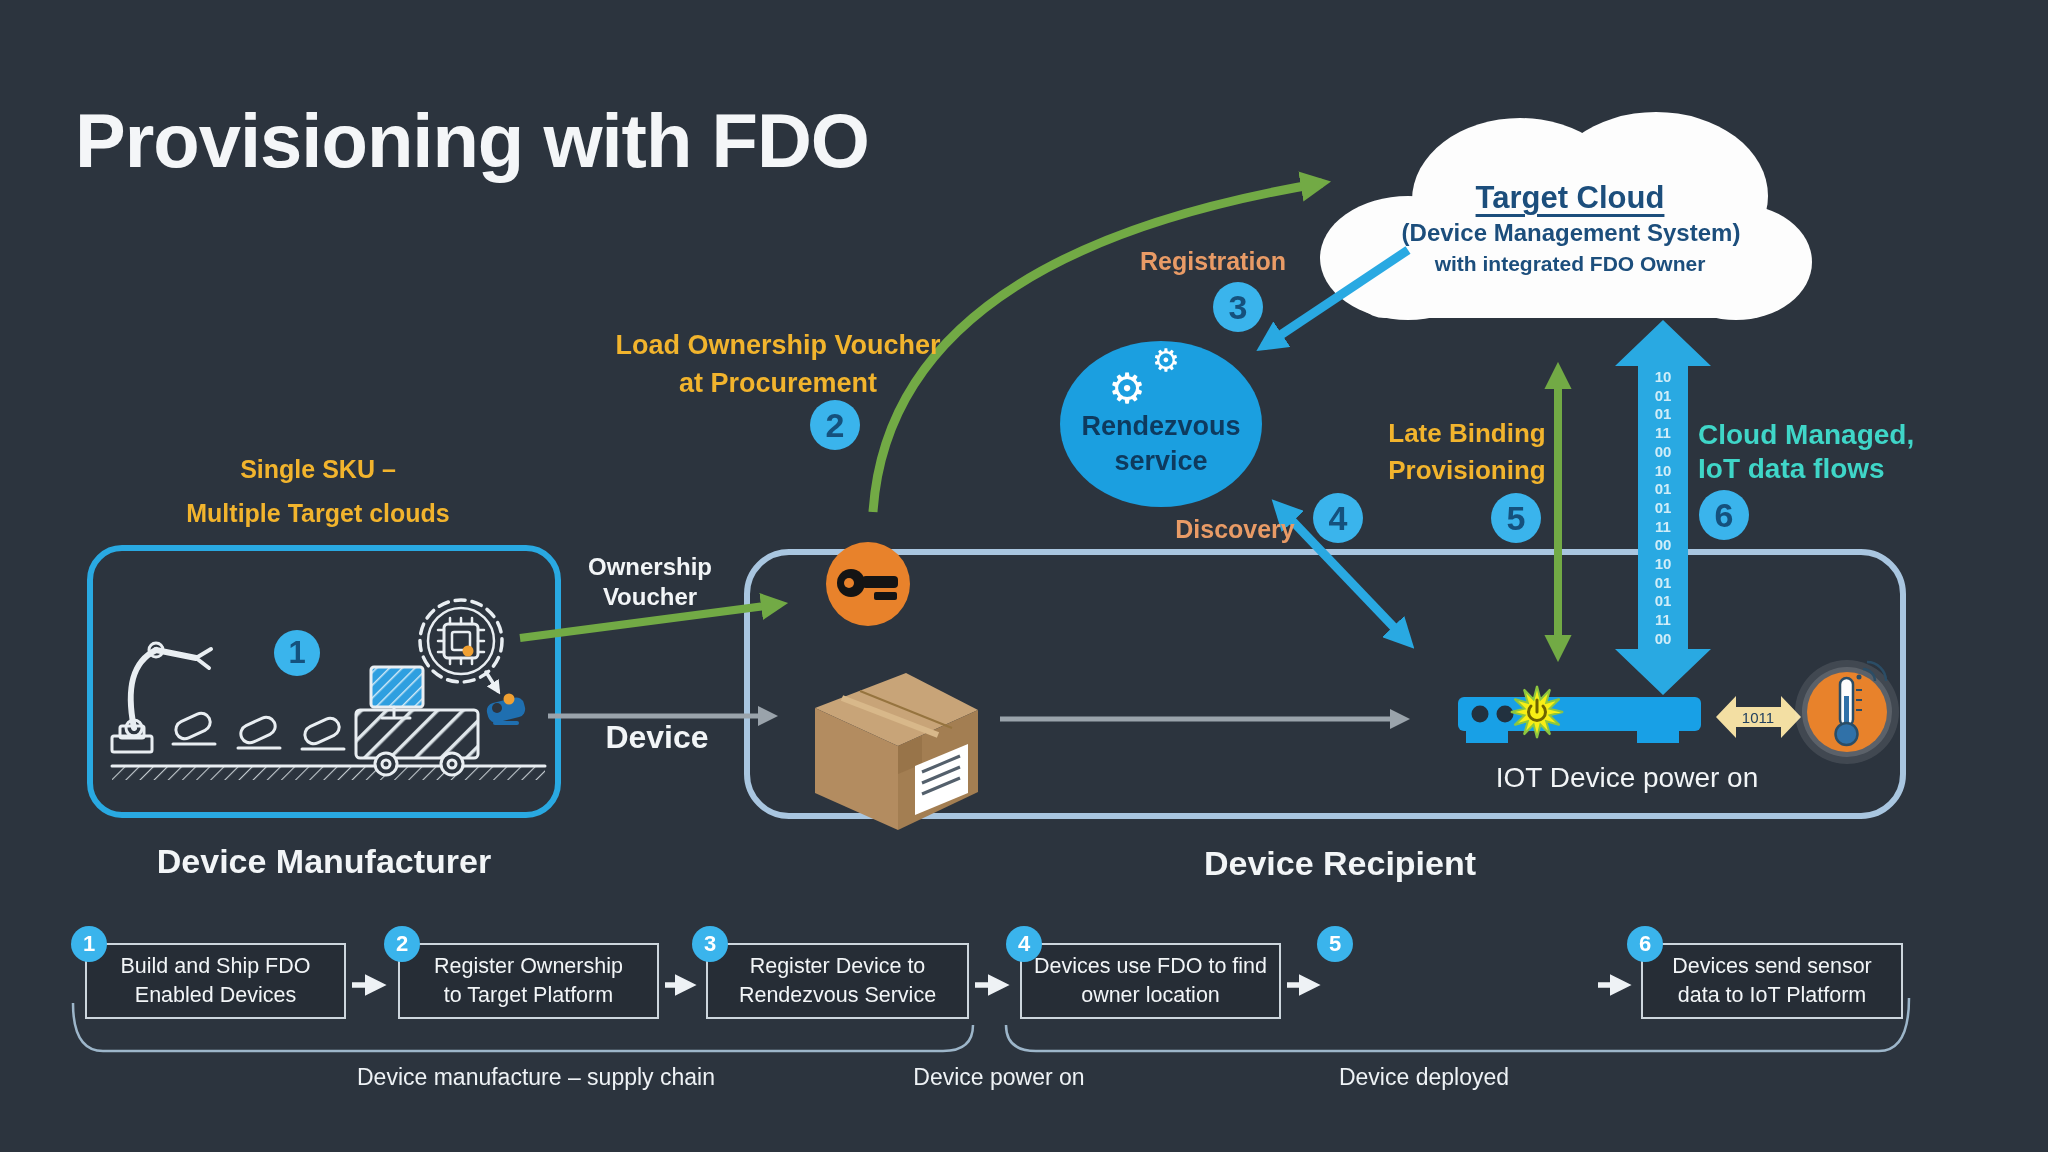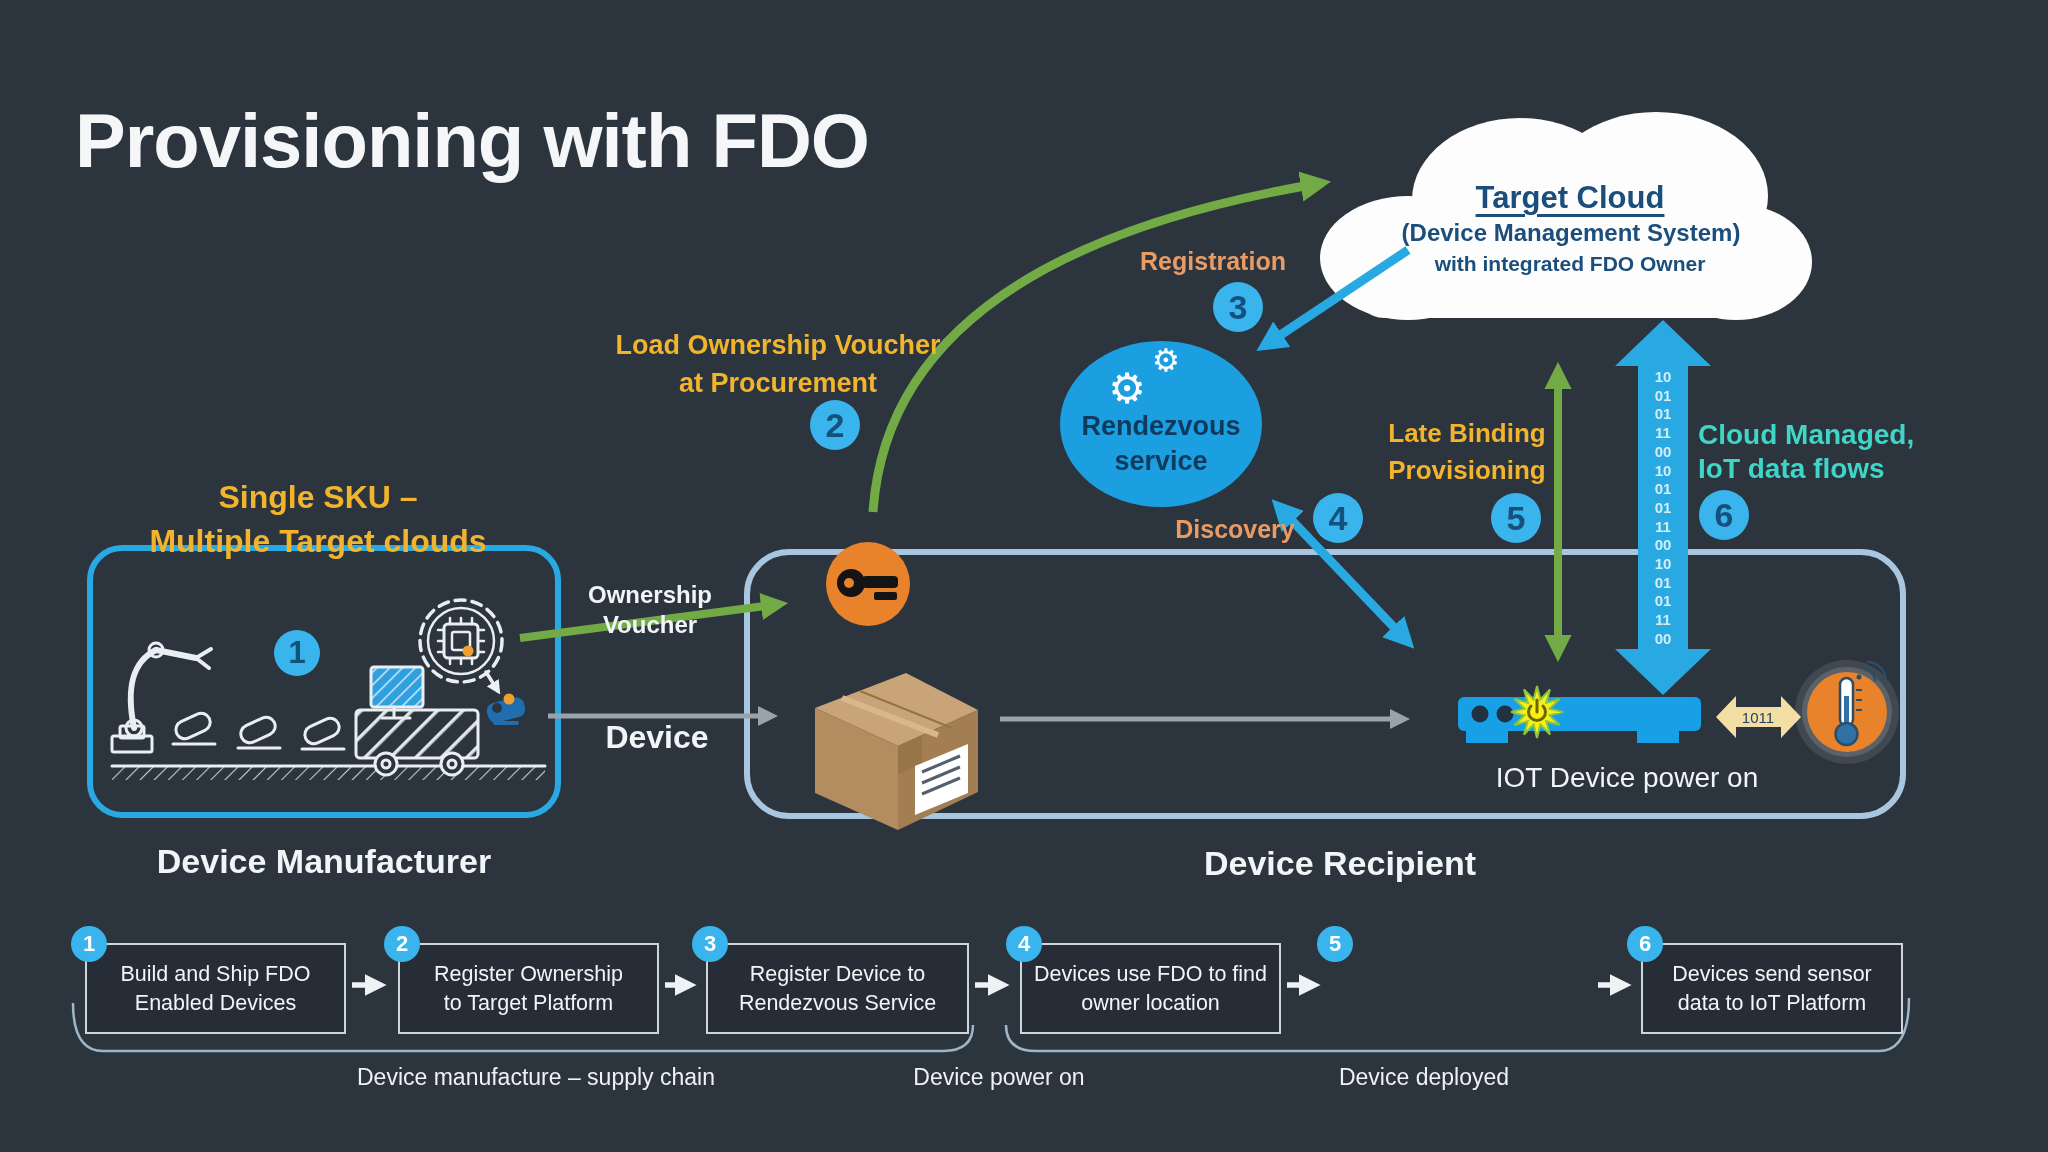--- a/index.html
+++ b/index.html
@@ -23,21 +23,21 @@
   .badge{
     position:absolute;z-index:3;transform:translate(-50%,-50%);
     background:#3ab4ec;border-radius:50%;
     display:flex;align-items:center;justify-content:center;
     color:#15517d;font-weight:700;
   }
   .badge.big{width:50px;height:50px;font-size:34px;}
   .badge.b1{width:46px;height:46px;font-size:31px;}
   .badge.step{width:36px;height:36px;font-size:22px;color:#ffffff;}
   .stepbox{
-    position:absolute;z-index:2;top:943px;height:91px;box-sizing:border-box;
+    position:absolute;z-index:2;top:943px;height:76px;box-sizing:border-box;
     border:2.5px solid #cdd6dd;background:rgba(18,24,30,.25);
     display:flex;flex-direction:column;align-items:center;justify-content:center;
     font-size:21.5px;line-height:29px;color:#f2f5f7;text-align:center;
   }
   .phase{font-size:23px;color:#eef2f5;}
   .binary-col{
     position:absolute;z-index:2;left:1663px;top:368px;transform:translateX(-50%);
     font-size:15px;line-height:18.7px;color:#d9f1fa;text-align:center;font-weight:700;
     opacity:.95;
   }
@@ -215,31 +215,31 @@
   </g>
 
   <g stroke="#9db6ca" stroke-width="2.5" fill="none">
     <path d="M73,1003 Q73,1051 103,1051 L943,1051 Q973,1051 973,1025"></path>
     <path d="M1006,1025 Q1006,1051 1036,1051 L1879,1051 Q1909,1051 1909,998"></path>
   </g>
 </svg>
 
 <div class="txt-l title" style="left:75px;top:140px;">Provisioning with FDO</div>
 
-<div class="txt gold" style="left:318px;top:491px;font-size:32px;line-height:44px;margin-top:28px;">
+<div class="txt gold" style="left:318px;top:491px;font-size:25px;line-height:44px;">
   <span style="display:block;">Single SKU –</span>
   <span style="display:block;">Multiple Target clouds</span>
 </div>
 
 <div class="txt gold" style="left:778px;top:364px;font-size:27px;line-height:38px;">
   <span style="display:block;">Load Ownership Voucher</span>
   <span style="display:block;">at Procurement</span>
 </div>
 
-<div class="txt white-b" style="left:650px;top:582px;font-size:24px;line-height:30px;margin-top:28px;">
+<div class="txt white-b" style="left:650px;top:582px;font-size:24px;line-height:30px;">
   <span style="display:block;">Ownership</span>
   <span style="display:block;">Voucher</span>
 </div>
 
 <div class="txt white-b" style="left:657px;top:693px;font-size:32px;margin-top:44px;">Device</div>
 
 <div class="txt salmon" style="left:1213px;top:261px;font-size:25px;">Registration</div>
 <div class="txt salmon" style="left:1235px;top:529px;font-size:25px;">Discovery</div>
 
 <div class="txt gold" style="left:1467px;top:452px;font-size:26px;line-height:37px;">

